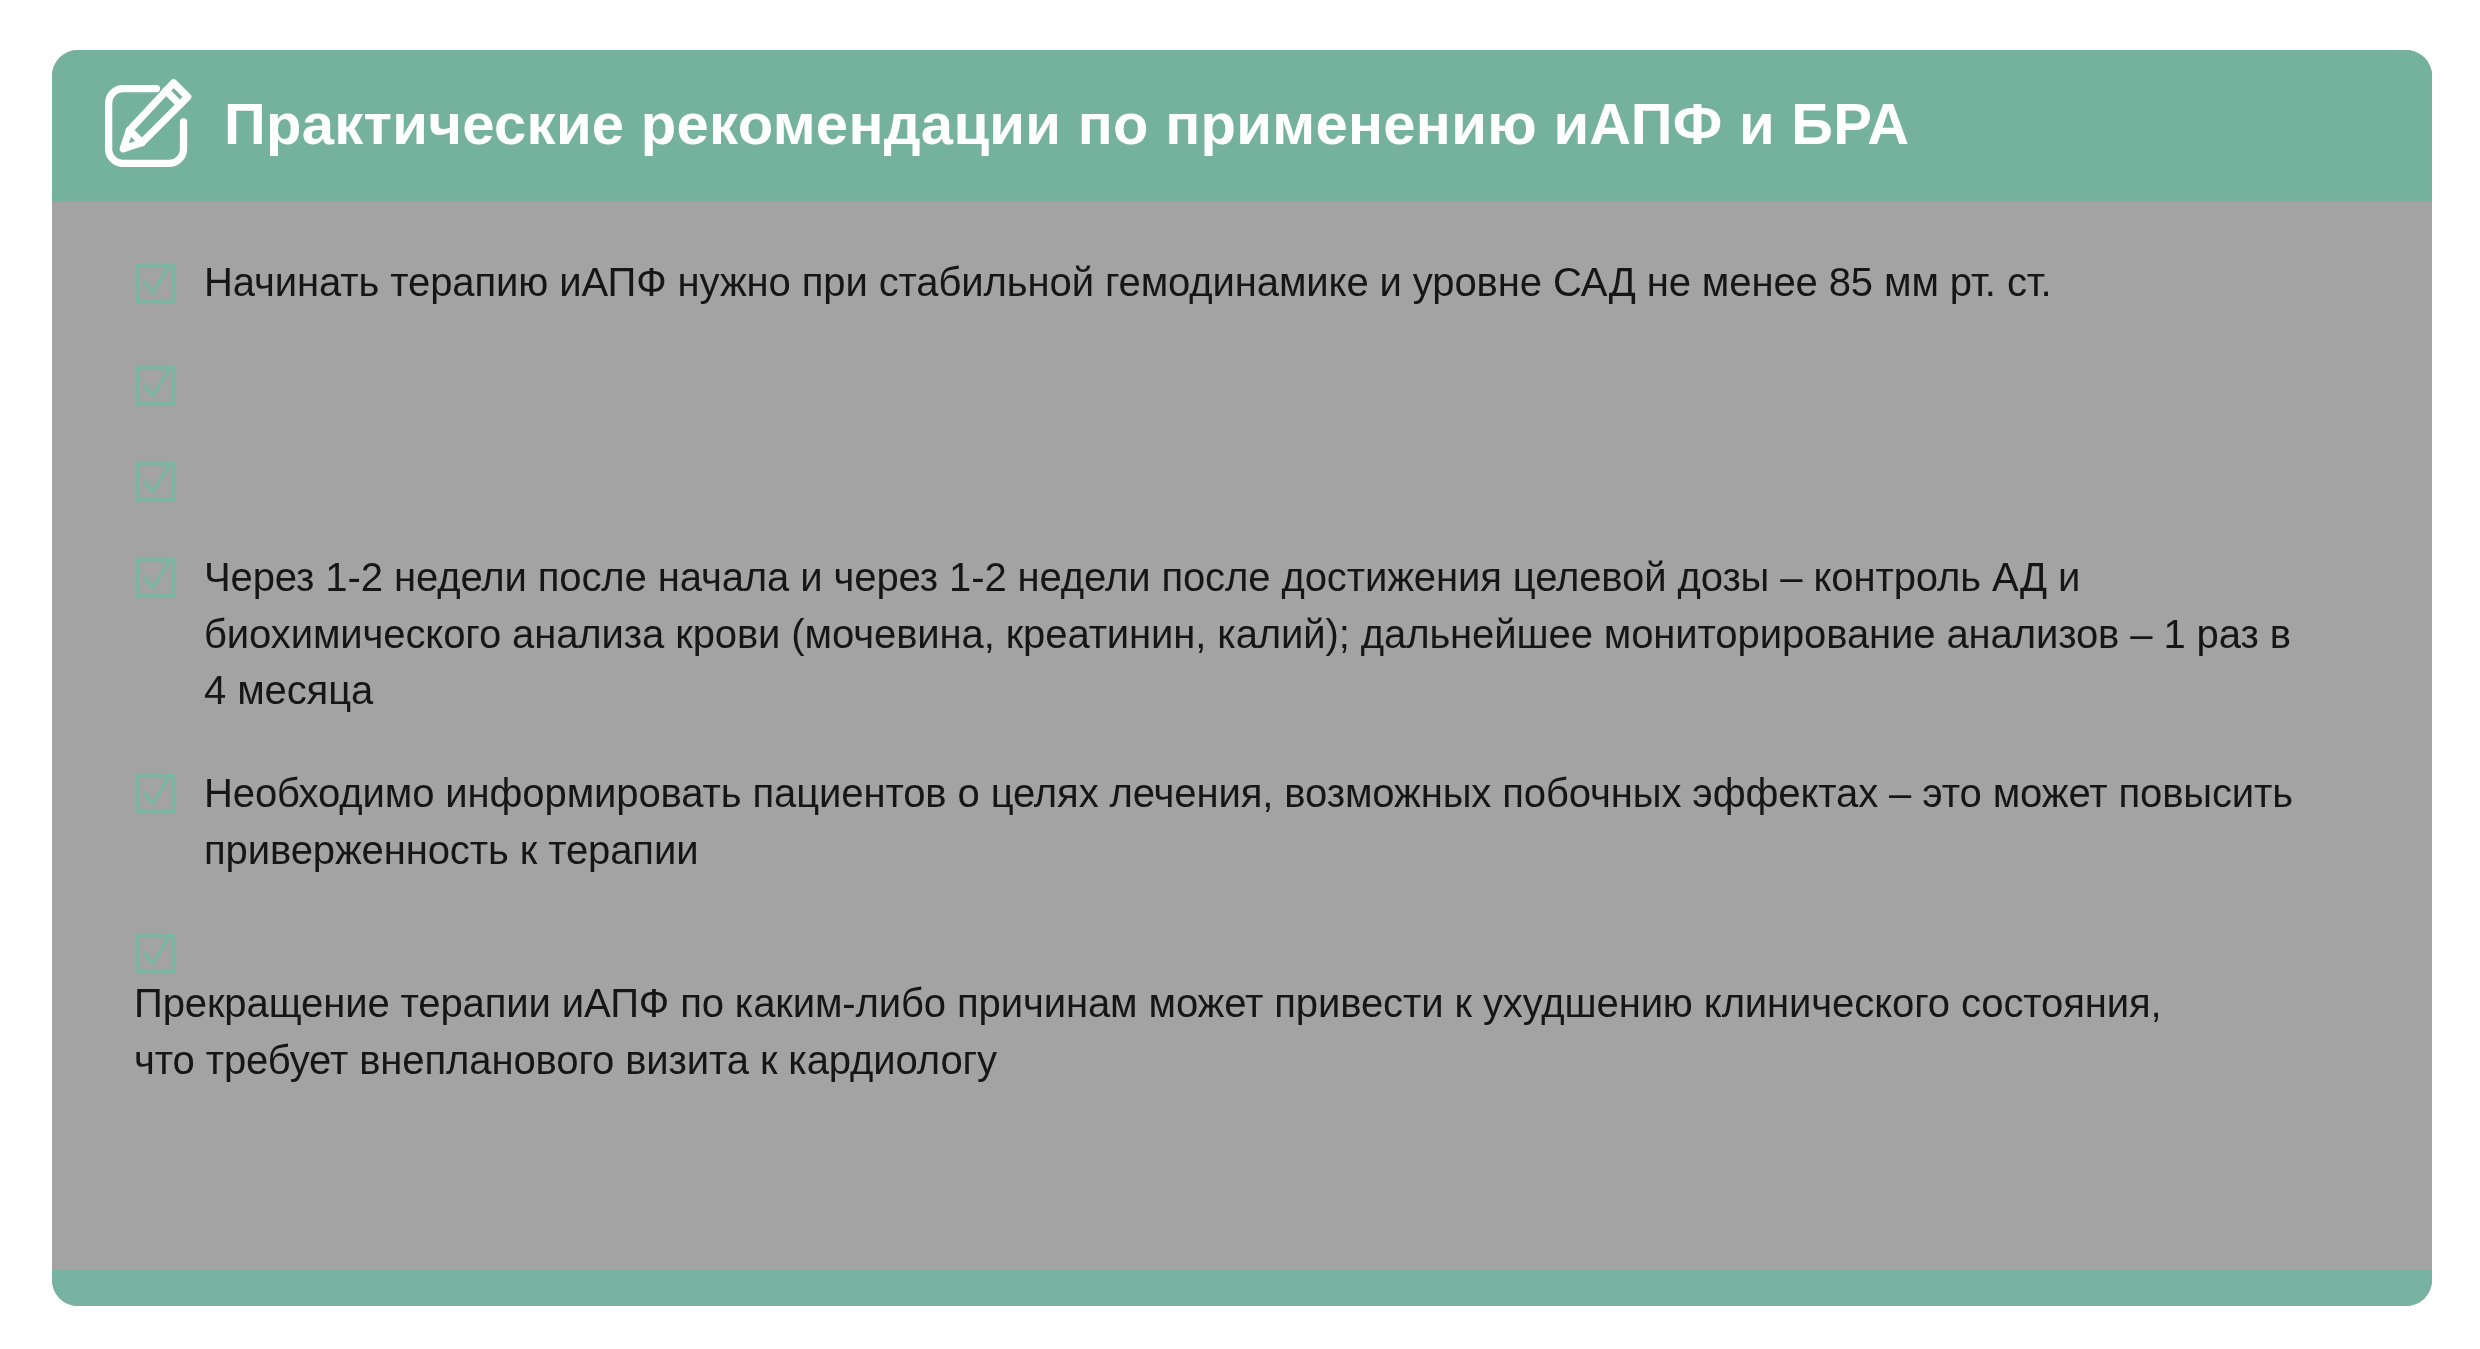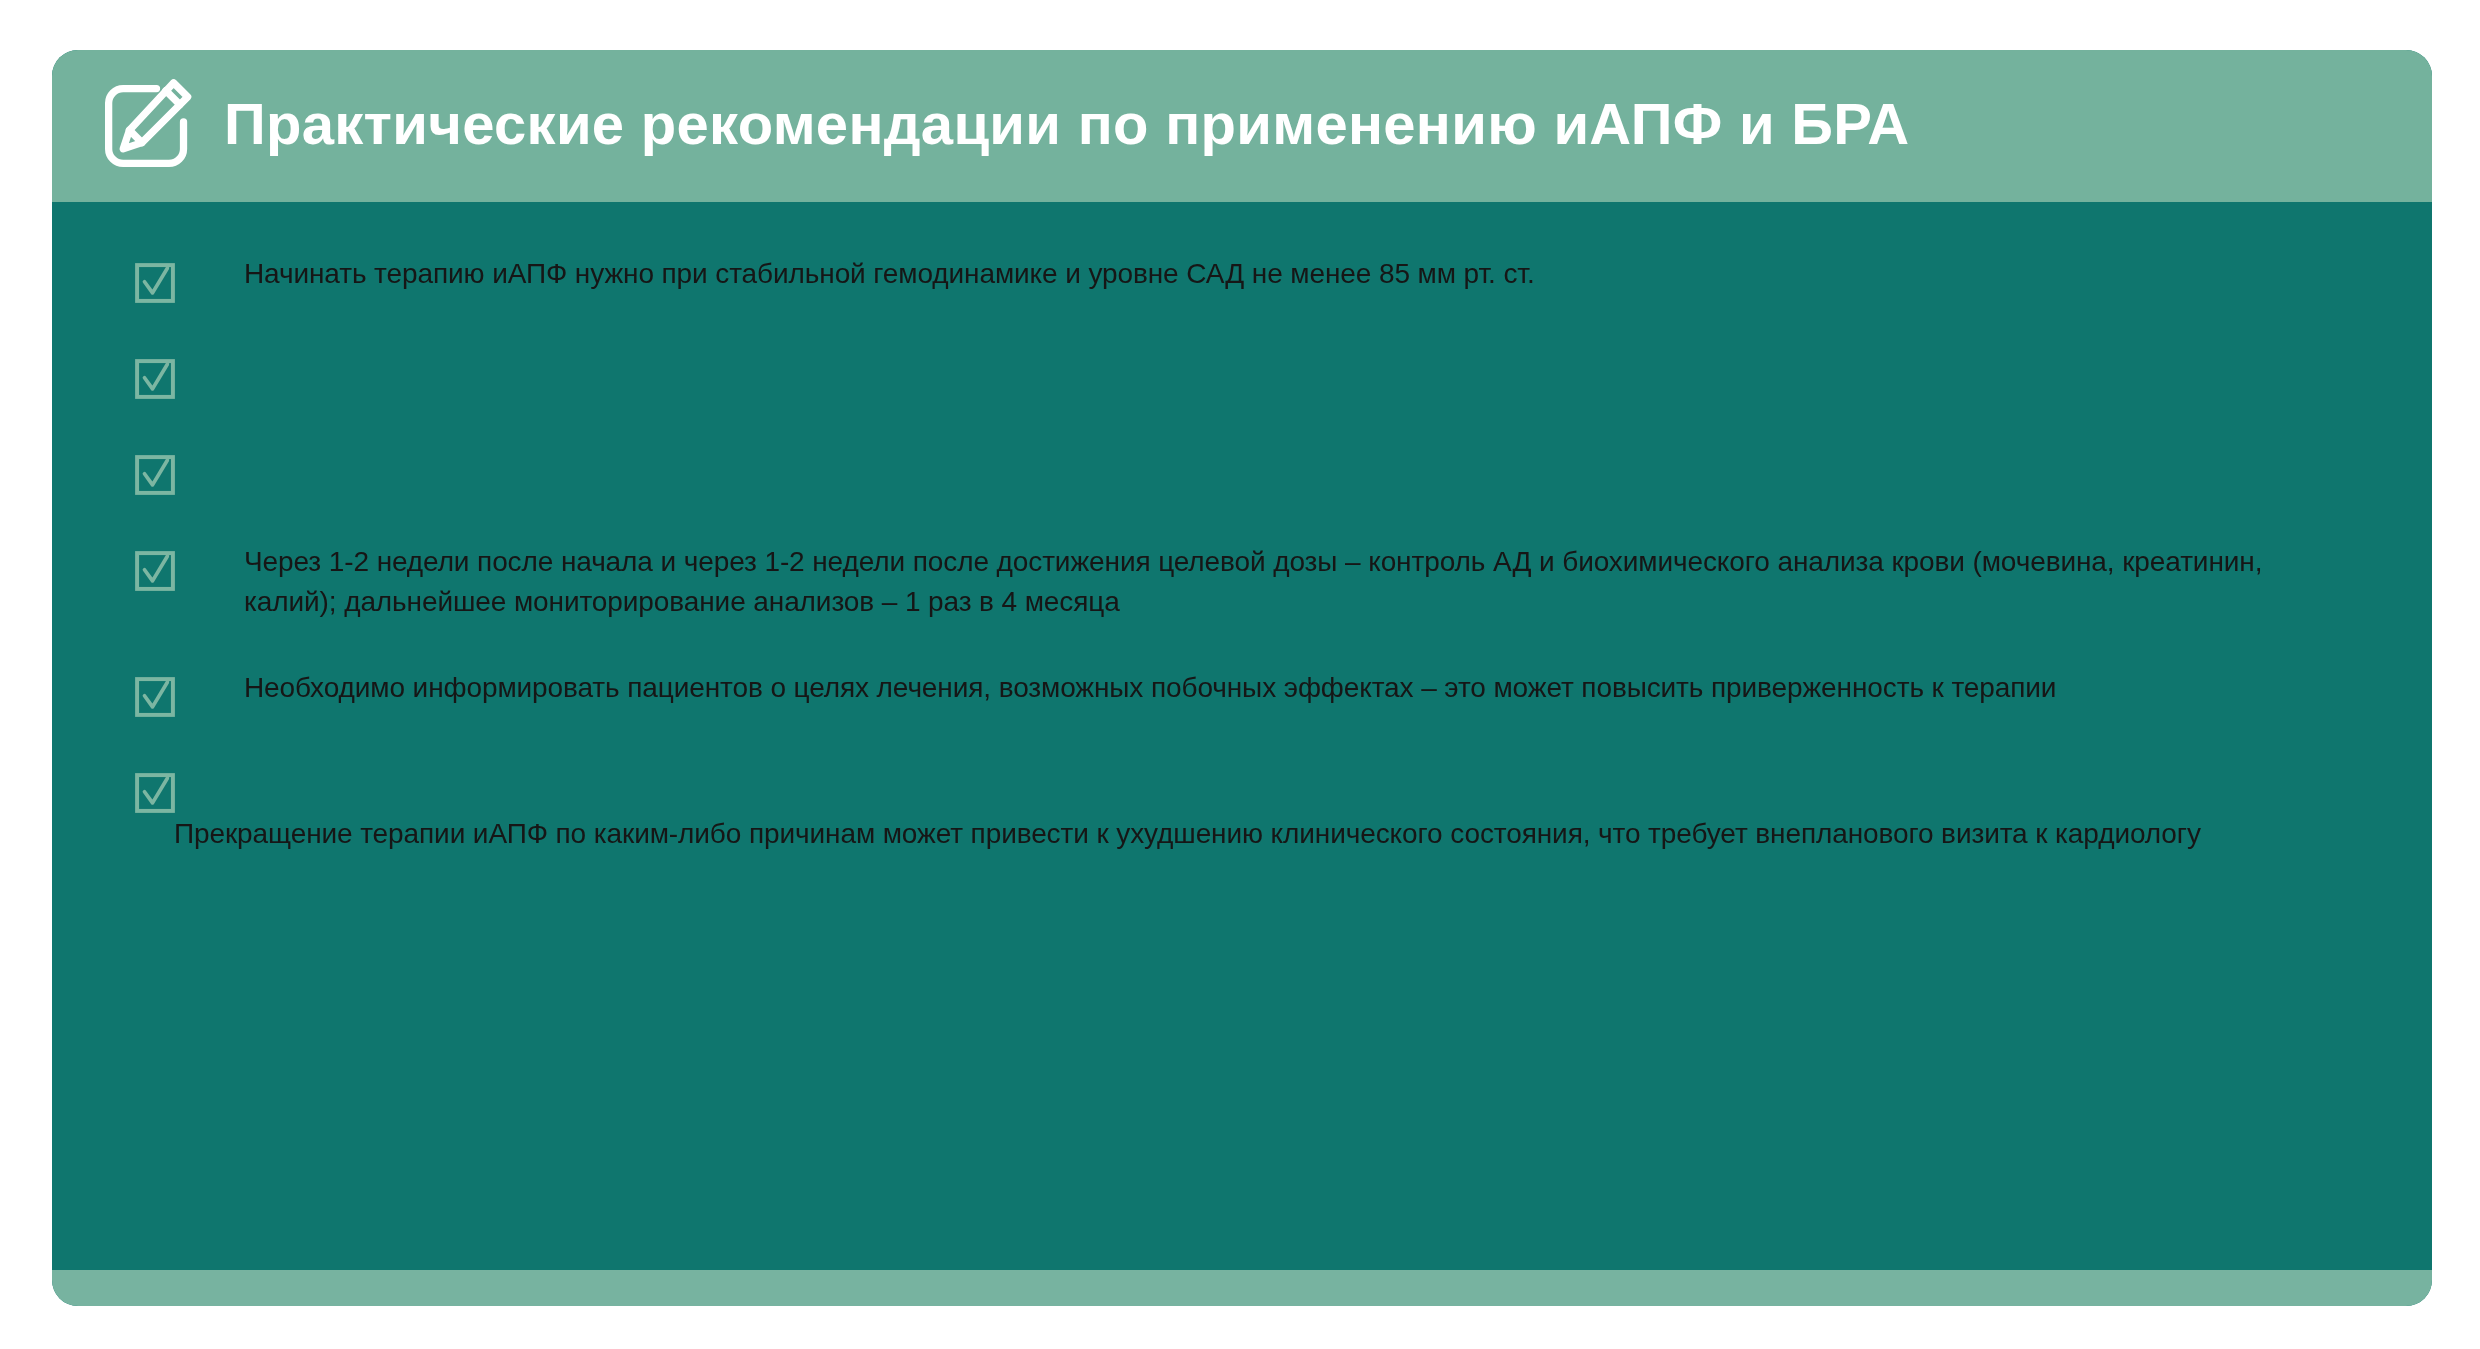--- a/index.html
+++ b/index.html
@@ -21,21 +21,21 @@
     background: #ffffff;
   }
 
   
   .card {
     position: absolute;
     left: 52px;
     top: 50px;
     width: 2380px;
     height: 1256px;
-    background: #0f766e;
+    background: #a3a3a3;
     border-radius: 26px;
     overflow: hidden;
     box-sizing: border-box;
   }
 
   
   .card-header {
     position: absolute;
     left: 0;
     top: 0;
@@ -90,26 +90,25 @@
   .checkbox-icon {
     flex: 0 0 42px;
     width: 42px;
     height: 42px;
     display: block;
     margin-top: 8px;
     margin-right: 28px;
   }
 
   .item-text {
-    font-size: 28px;
+    font-size: 40px;
     line-height: 1.42;
     color: #161616;
     letter-spacing: -0.1px;
     max-width: 2180px;
-    margin-left: 40px;
   }
 
   
   .card-footer {
     position: absolute;
     left: 0;
     bottom: 0;
     width: 100%;
     height: 36px;
     background: #77b3a0;

